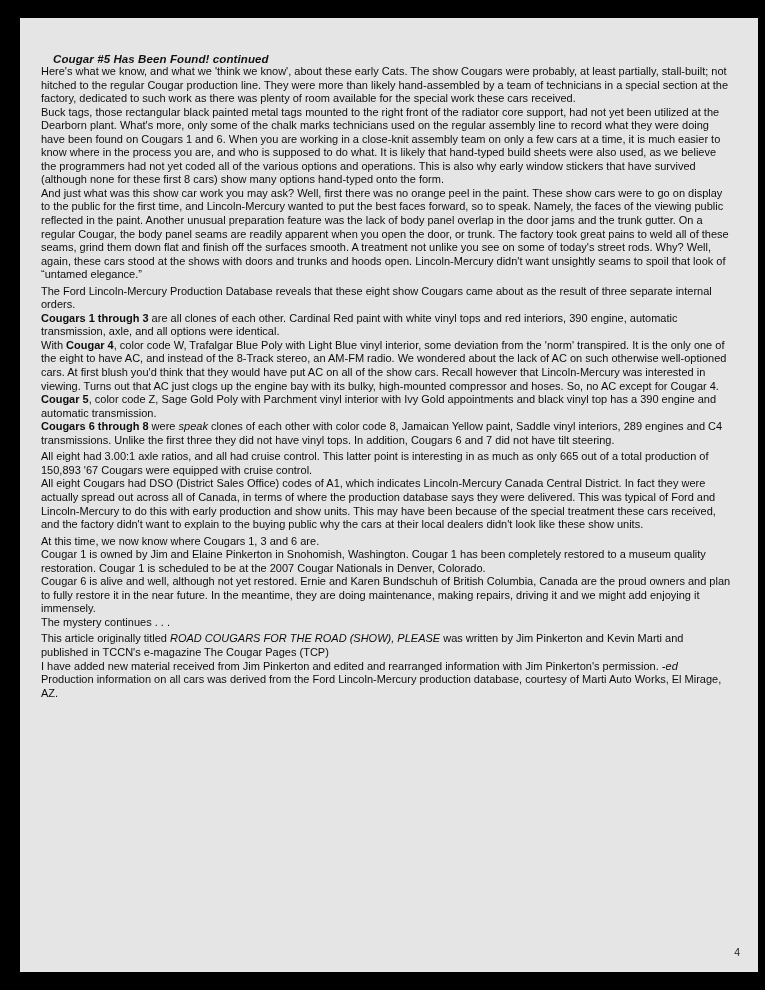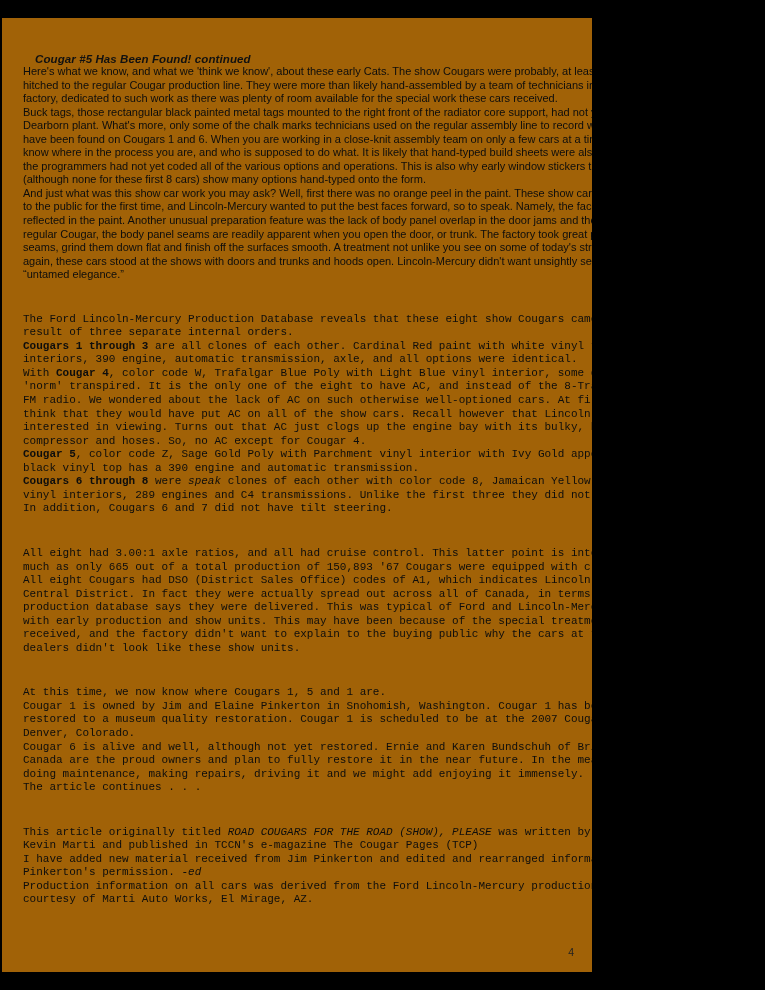--- a/index.html
+++ b/index.html
@@ -8,25 +8,25 @@
   }
   body {
     width: 765px;
     height: 990px;
     background: #000000;
     font-family: "Liberation Sans", sans-serif;
     overflow: hidden;
   }
   .page {
     position: absolute;
-    left: 2px;
+    left: 20px;
     top: 18px;
-    width: 590px;
+    width: 738px;
     height: 954px;
-    background: #a16207;
+    background: #e5e5e5;
     box-sizing: border-box;
     overflow: hidden;
   }
   .content {
     position: absolute;
     left: 21px;
     top: 0px;
     width: 690px;
   }
   .article-title {
@@ -43,22 +43,21 @@
     line-height: 13.55px;
     color: #0d0d0d;
     text-align: left;
     margin-top: 0;
   }
   .block p {
     margin: 0;
     padding: 0;
   }
   .gap-before {
-    margin-top: 31px;
-    font-family: Liberation Mono, monospace;
+    margin-top: 3px;
   }
   .b { font-weight: bold; }
   .i { font-style: italic; }
   .page-number {
     position: absolute;
     right: 18px;
     bottom: 14px;
     font-size: 10.5px;
     color: #222222;
   }
@@ -80,24 +79,24 @@
           <p><span class="b">Cougars 1 through 3</span><span> are all clones of each other. Cardinal Red paint with white vinyl tops and red interiors, 390 engine, automatic transmission, axle, and all options were identical.</span></p>
           <p><span>With </span><span class="b">Cougar 4</span><span>, color code W, Trafalgar Blue Poly with Light Blue vinyl interior, some deviation from the 'norm' transpired. It is the only one of the eight to have AC, and instead of the 8-Track stereo, an AM-FM radio.  We wondered about the lack of AC on such otherwise well-optioned cars.  At first blush you'd think that they would have put AC on all of the show cars.  Recall however that Lincoln-Mercury was interested in viewing.  Turns out that AC just clogs up the engine bay with its bulky, high-mounted compressor and hoses.  So, no AC except for Cougar 4.</span></p>
           <p><span class="b">Cougar 5</span><span>, color code Z, Sage Gold Poly with Parchment vinyl interior with Ivy Gold appointments and black vinyl top has a 390 engine and automatic transmission.</span></p>
           <p><span class="b">Cougars 6 through 8</span><span> were </span><span class="i">speak</span><span> clones of each other with color code 8, Jamaican Yellow paint, Saddle vinyl interiors, 289 engines and C4 transmissions.  Unlike the first three they did not have vinyl tops.  In addition, Cougars 6 and 7 did not have tilt steering.</span></p>
         </div>
         <div class="block gap-before">
           <p><span>All eight had 3.00:1 axle ratios, and all had cruise control.  This latter point is interesting in as much as only 665 out of a total production of 150,893 '67 Cougars were equipped with cruise control.</span></p>
           <p><span>All eight Cougars had DSO (District Sales Office) codes of A1, which indicates Lincoln-Mercury Canada Central District. In fact they were actually spread out across all of Canada, in terms of where the production database says they were delivered.  This was typical of Ford and Lincoln-Mercury to do this with early production and show units.  This may have been because of the special treatment these cars received, and the factory didn't want to explain to the buying public why the cars at their local dealers didn't look like these show units.</span></p>
         </div>
         <div class="block gap-before">
-          <p><span>At this time, we now know where Cougars 1, 5 and 1 are.</span></p>
+          <p><span>At this time, we now know where Cougars 1, 3 and 6 are.</span></p>
           <p><span>Cougar 1 is owned by Jim and Elaine Pinkerton in Snohomish, Washington.  Cougar 1 has been completely restored to a museum quality restoration.  Cougar 1 is scheduled to be at the 2007 Cougar Nationals in Denver, Colorado.</span></p>
           <p><span>Cougar 6 is alive and well, although not yet restored.  Ernie and Karen Bundschuh of British Columbia, Canada are the proud owners and plan to fully restore it in the near future.  In the meantime, they are doing maintenance, making repairs, driving it and we might add enjoying it immensely.</span></p>
-          <p><span>The article continues . . .</span></p>
+          <p><span>The mystery continues . . .</span></p>
         </div>
         <div class="block gap-before">
           <p><span>This article originally titled </span><span class="i">ROAD COUGARS FOR THE ROAD (SHOW), PLEASE</span><span> was written by Jim Pinkerton and Kevin Marti and published in TCCN's e-magazine The Cougar Pages (TCP)</span></p>
           <p><span>I have added new material received from Jim Pinkerton and edited and rearranged information with Jim Pinkerton's permission.  </span><span class="i">-ed</span></p>
           <p><span>Production information on all cars was derived from the Ford Lincoln-Mercury production database, courtesy of Marti Auto Works, El Mirage, AZ.</span></p>
         </div>
       </div>
   </div>
   <div class="page-number">4</div>
 </div>

